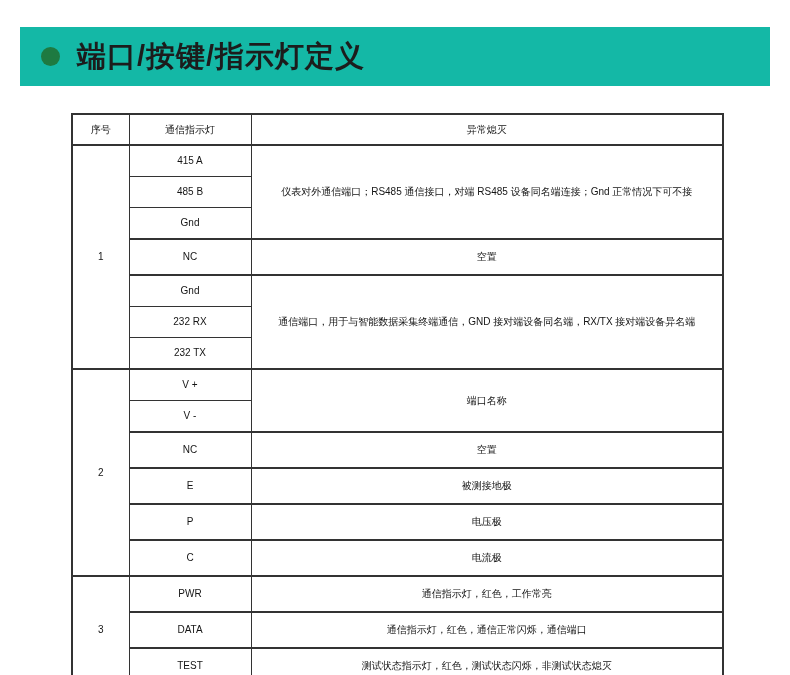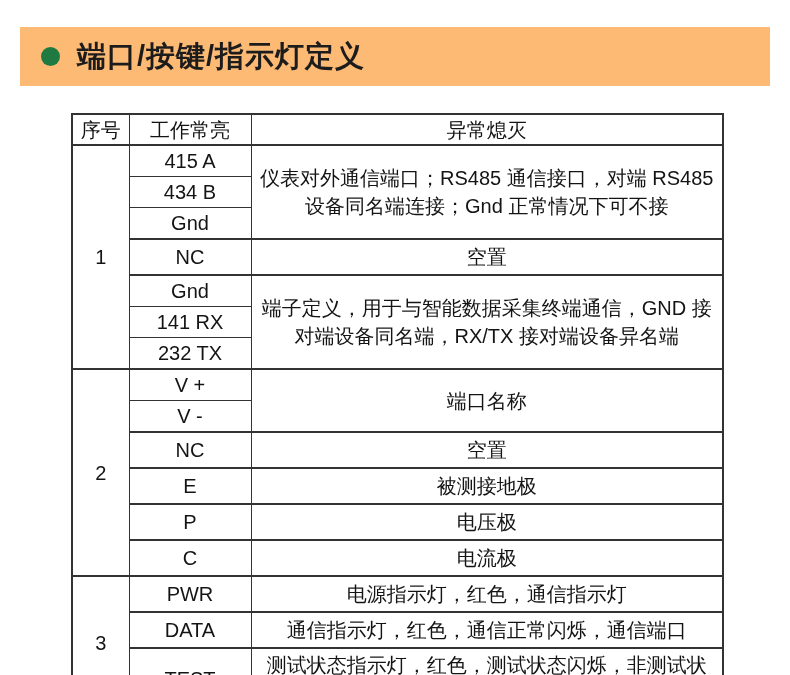--- a/index.html
+++ b/index.html
@@ -18,21 +18,21 @@
     background: #ffffff;
     overflow: hidden;
   }
   
   .banner {
     position: absolute;
     left: 20px;
     top: 27px;
     width: 750px;
     height: 59px;
-    background: #fdba74;
+    background: #14b8a6;
     display: flex;
     align-items: center;
   }
   .bullet {
     width: 19px;
     height: 19px;
     border-radius: 50%;
     background: #1e7a41;
     margin-left: 21px;
     flex: 0 0 auto;
@@ -56,21 +56,21 @@
     border: 2px solid #333333;
   }
   .port-table col.c-serial { width: 57px; }
   .port-table col.c-port   { width: 122px; }
   .port-table col.c-def    { width: 472px; }
   .port-table th,
   .port-table td {
     border: 1px solid #333333;
     height: 30px;
     padding: 0;
-    font-size: 20px;
+    font-size: 10px;
     font-weight: normal;
     text-align: center;
     vertical-align: middle;
     color: #141414;
     line-height: 20px;
   }
   .port-table th { height: 29px; }
   .port-table td.def {
     text-align: center;
     padding: 2px 8px;
@@ -91,47 +91,47 @@
 
   <table class="port-table">
     <colgroup>
       <col class="c-serial">
       <col class="c-port">
       <col class="c-def">
     </colgroup>
     <thead>
       <tr>
         <th class="rb">序号</th>
-        <th class="rb">工作常亮</th>
+        <th class="rb">通信指示灯</th>
         <th class="rb">异常熄灭</th>
       </tr>
     </thead>
     <tbody>
 
       <tr>
         <td class="serial rb" rowspan="7">1</td>
         <td class="port">415 A</td>
         <td class="def rb" rowspan="3">仪表对外通信端口；RS485 通信接口，对端 RS485 设备同名端连接；Gnd 正常情况下可不接</td>
       </tr>
       <tr>
-        <td class="port">434 B</td>
+        <td class="port">485 B</td>
       </tr>
       <tr>
         <td class="port rb">Gnd</td>
       </tr>
       <tr>
         <td class="port rb">NC</td>
         <td class="def rb">空置</td>
       </tr>
       <tr>
         <td class="port">Gnd</td>
-        <td class="def rb" rowspan="3">端子定义，用于与智能数据采集终端通信，GND 接对端设备同名端，RX/TX 接对端设备异名端</td>
+        <td class="def rb" rowspan="3">通信端口，用于与智能数据采集终端通信，GND 接对端设备同名端，RX/TX 接对端设备异名端</td>
       </tr>
       <tr>
-        <td class="port">141 RX</td>
+        <td class="port">232 RX</td>
       </tr>
       <tr>
         <td class="port rb">232 TX</td>
       </tr>
 
       <tr>
         <td class="serial rb" rowspan="6">2</td>
         <td class="port">V +</td>
         <td class="def rb" rowspan="2">端口名称</td>
       </tr>
@@ -151,21 +151,21 @@
         <td class="def rb">电压极</td>
       </tr>
       <tr>
         <td class="port rb">C</td>
         <td class="def rb">电流极</td>
       </tr>
 
       <tr>
         <td class="serial rb" rowspan="3">3</td>
         <td class="port rb">PWR</td>
-        <td class="def rb">电源指示灯，红色，通信指示灯</td>
+        <td class="def rb">通信指示灯，红色，工作常亮</td>
       </tr>
       <tr>
         <td class="port rb">DATA</td>
         <td class="def rb">通信指示灯，红色，通信正常闪烁，通信端口</td>
       </tr>
       <tr>
         <td class="port rb">TEST</td>
         <td class="def rb">测试状态指示灯，红色，测试状态闪烁，非测试状态熄灭</td>
       </tr>
 

